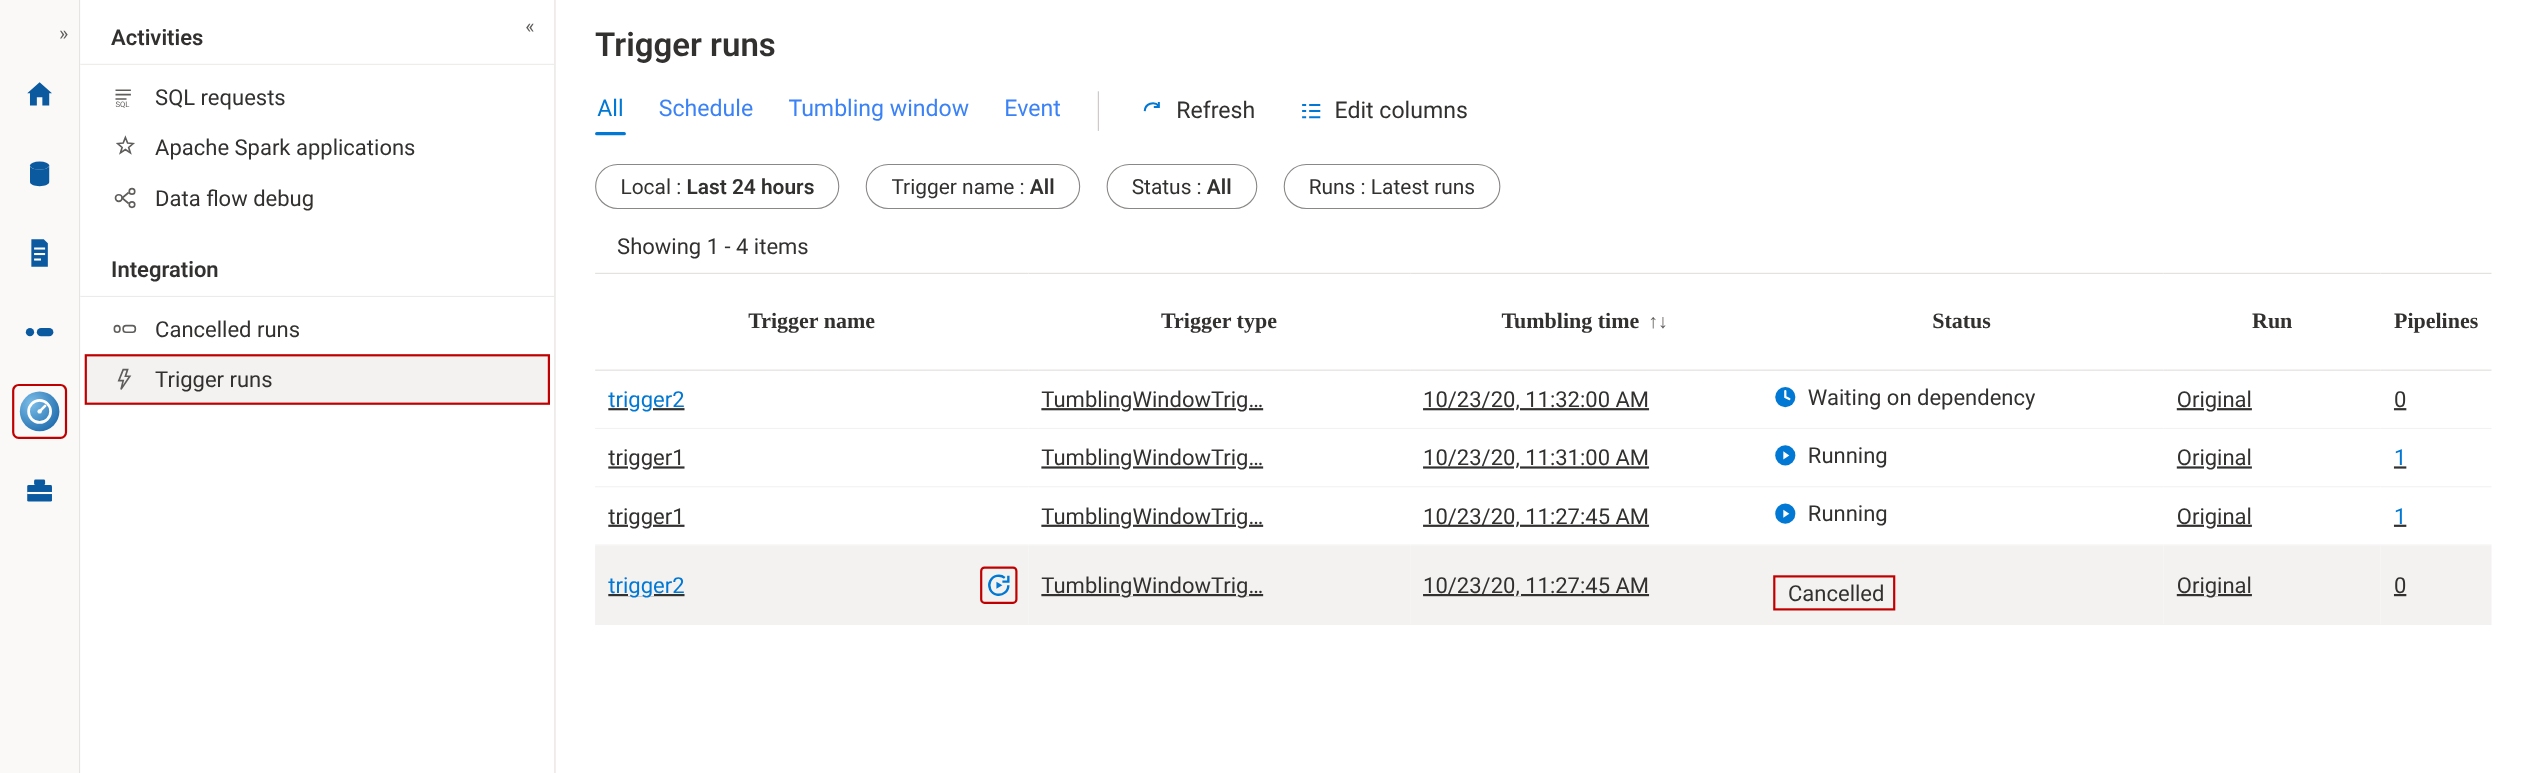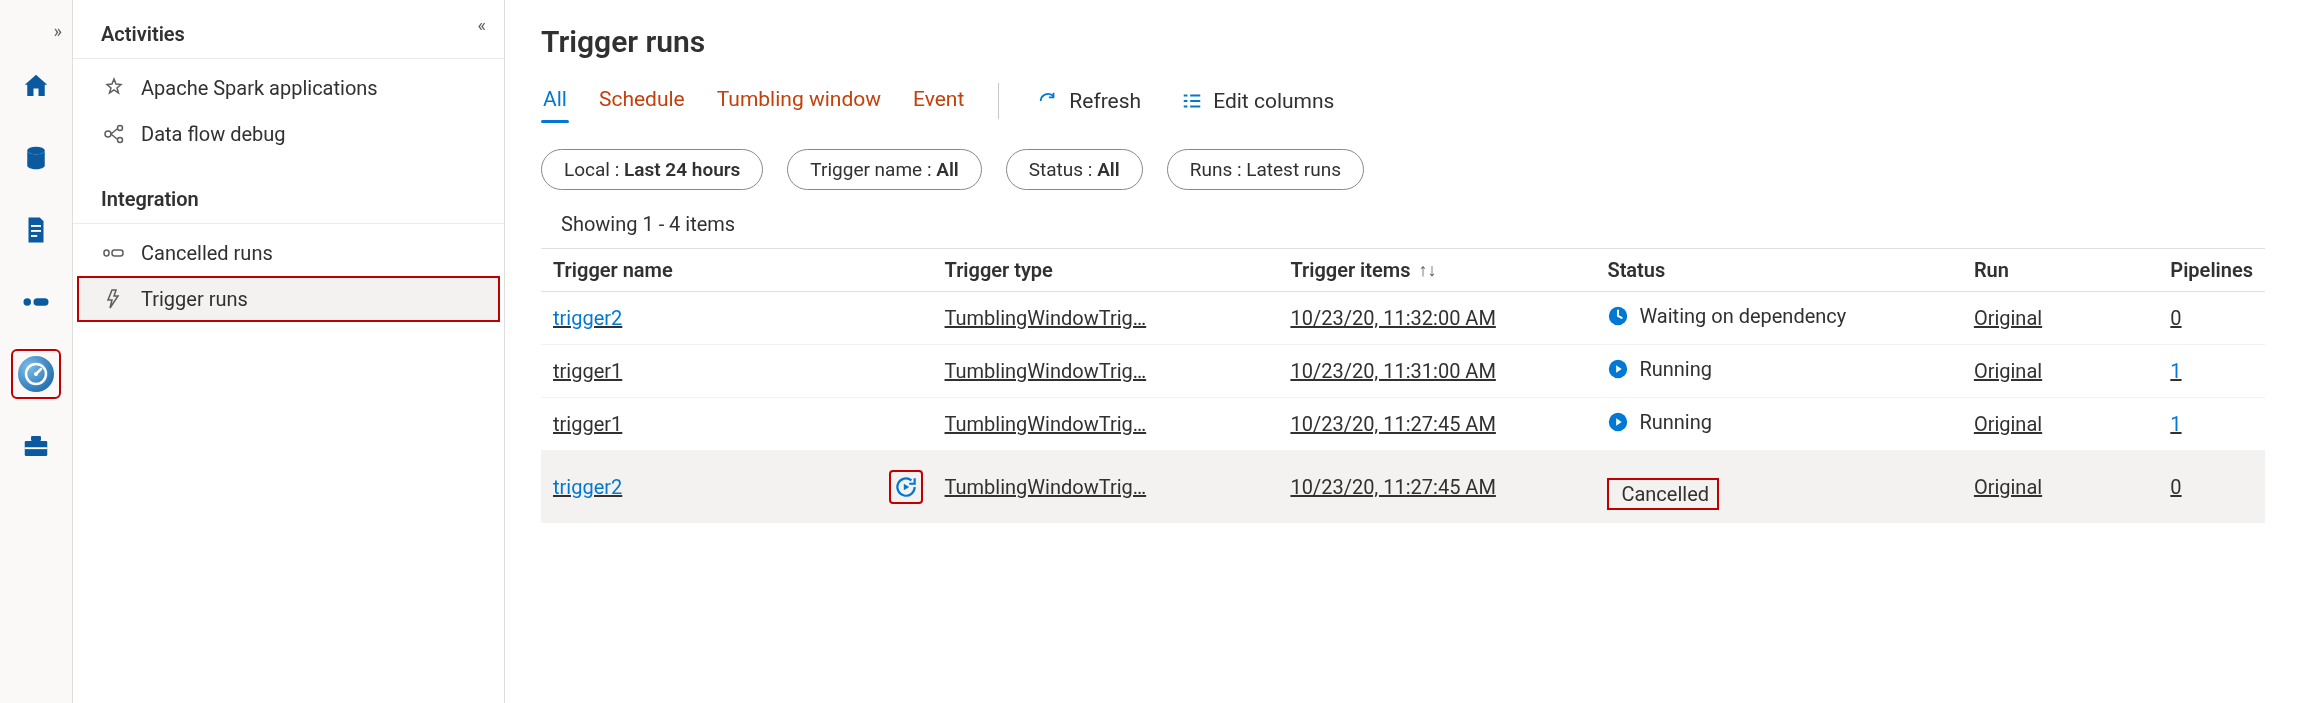--- a/index.html
+++ b/index.html
@@ -127,21 +127,21 @@
   }
   .tabs-row {
     display: flex;
     align-items: center;
     gap: 28px;
     border-bottom: none;
     margin-bottom: 28px;
   }
   .tabs-row .tab {
     font-size: 21px;
-    color: #c2410c;
+    color: #3b82f6;
     padding: 6px 2px 10px 2px;
     cursor: pointer;
     position: relative;
   }
   .tabs-row .tab.active {
     color: #0078d4;
   }
   .tabs-row .tab.active::after {
     content: "";
     position: absolute;
@@ -190,28 +190,29 @@
     color: #323130;
     padding: 4px 0 12px 20px;
   }
 
   
   .table {
     width: 100%;
     border-collapse: collapse;
   }
   .table thead th {
-    text-align: left;
+    text-align: center;
     font-weight: 600;
     font-size: 20px;
     color: #323130;
-    padding: 9px 12px;
+    padding: 32px 12px;
     border-bottom: 1px solid #e1dfdd;
     border-top: 1px solid #e1dfdd;
     white-space: nowrap;
+    font-family: Liberation Serif, serif;
   }
   .table tbody td {
     font-size: 20px;
     color: #323130;
     padding: 12px 12px;
     border-bottom: 1px solid #f3f2f1;
     white-space: nowrap;
     text-decoration: underline;
   }
   .table tbody tr.hovered { background: #f3f2f1; }
@@ -298,20 +299,29 @@
       </svg>
   </div>
 </div>
 
 <div class="sidebar">
   <div class="sidebar-collapse">«</div>
 
 
   <div class="side-group">
     <div class="side-group-header">Activities</div>
+    <div class="side-item">
+      <span class="si-icon">
+          <svg viewBox="0 0 24 24">
+            <path d="M3 6h14M3 10h14M3 14h10"></path>
+            <text x="3" y="21" font-size="7" fill="#605e5c" stroke="none">SQL</text>
+          </svg>
+        </span>
+      <span>SQL requests</span>
+    </div>
     <div class="side-item">
       <span class="si-icon">
           <svg viewBox="0 0 24 24">
             <path d="M12 3l2 5 5 .5-4 3.5 1.5 5L12 14l-4.5 3 1.5-5-4-3.5 5-.5z"></path>
           </svg>
         </span>
       <span>Apache Spark applications</span>
     </div>
     <div class="side-item">
       <span class="si-icon">
@@ -398,21 +408,21 @@
         <col class="c-status">
         <col class="c-run">
         <col class="c-pipelines">
     </colgroup>
     <thead>
       <tr>
         <th>Trigger name</th>
         <th>Trigger type</th>
         <th>
           <span class="th-sort">
-            <span>Trigger items</span>
+            <span>Tumbling time</span>
             <span class="sort-icon">↑↓</span>
           </span>
         </th>
         <th>Status</th>
         <th>Run</th>
         <th>Pipelines</th>
       </tr>
     </thead>
     <tbody id="rows">
         <tr>

